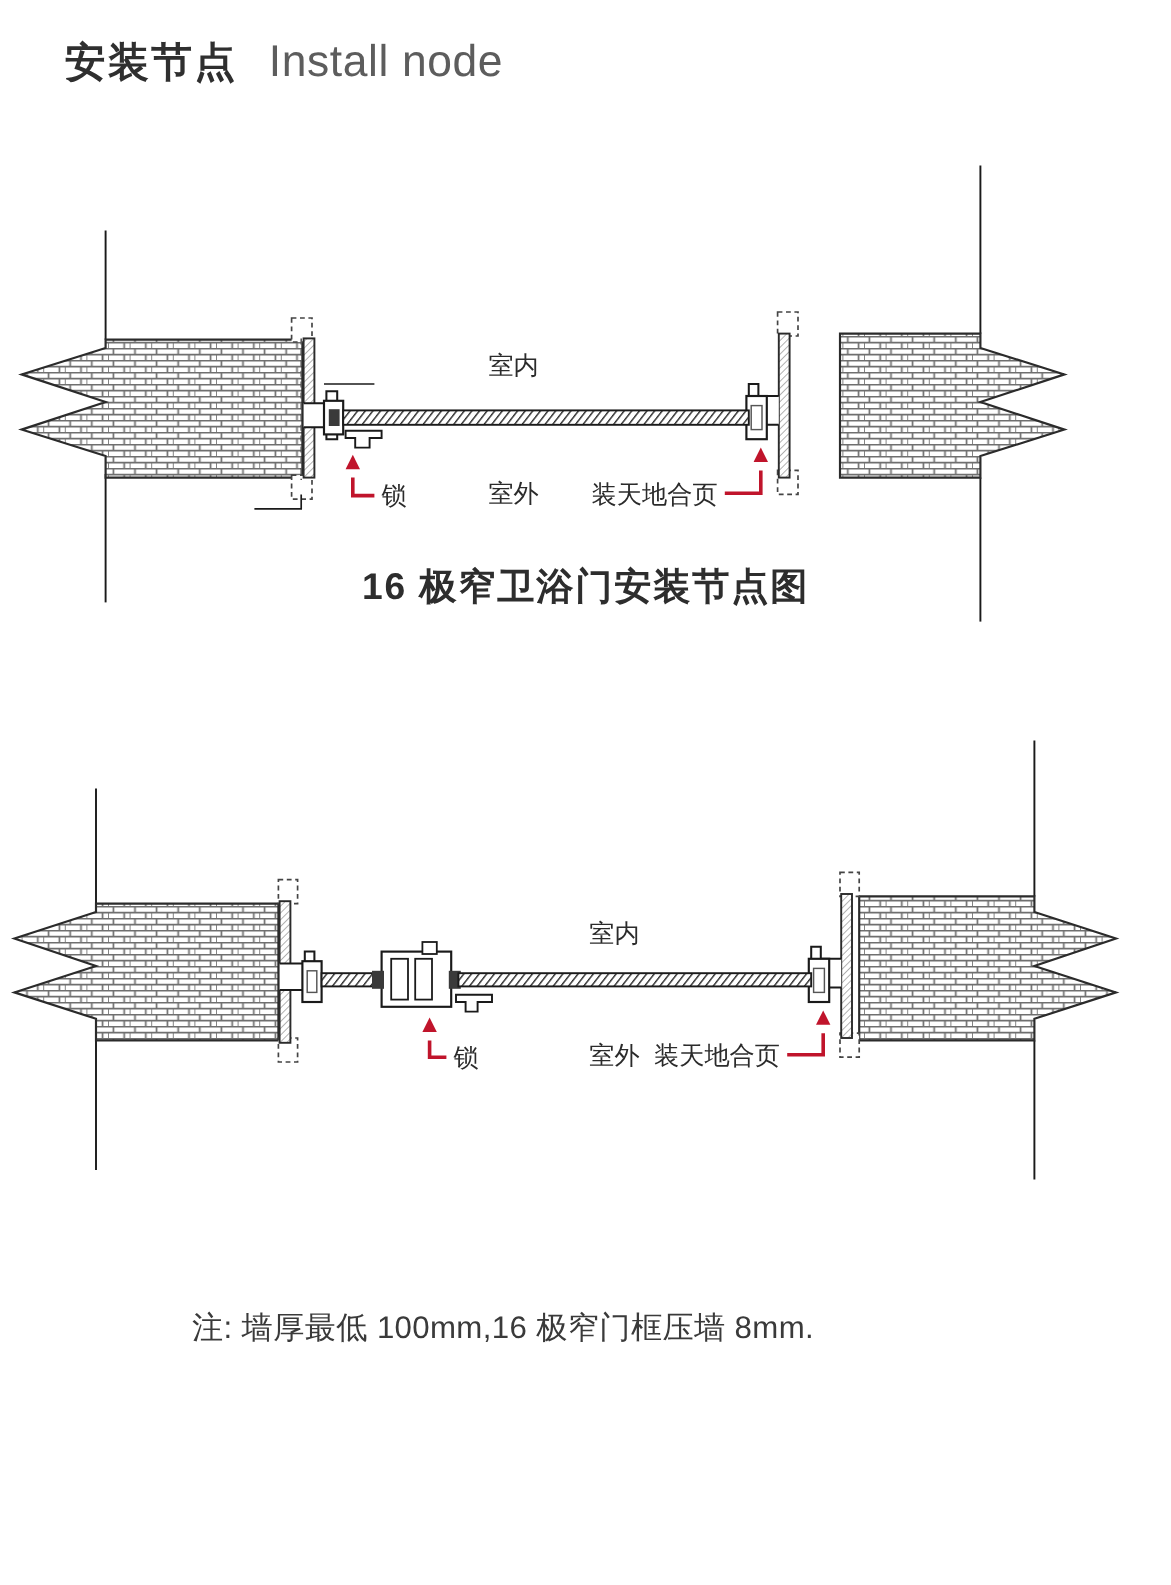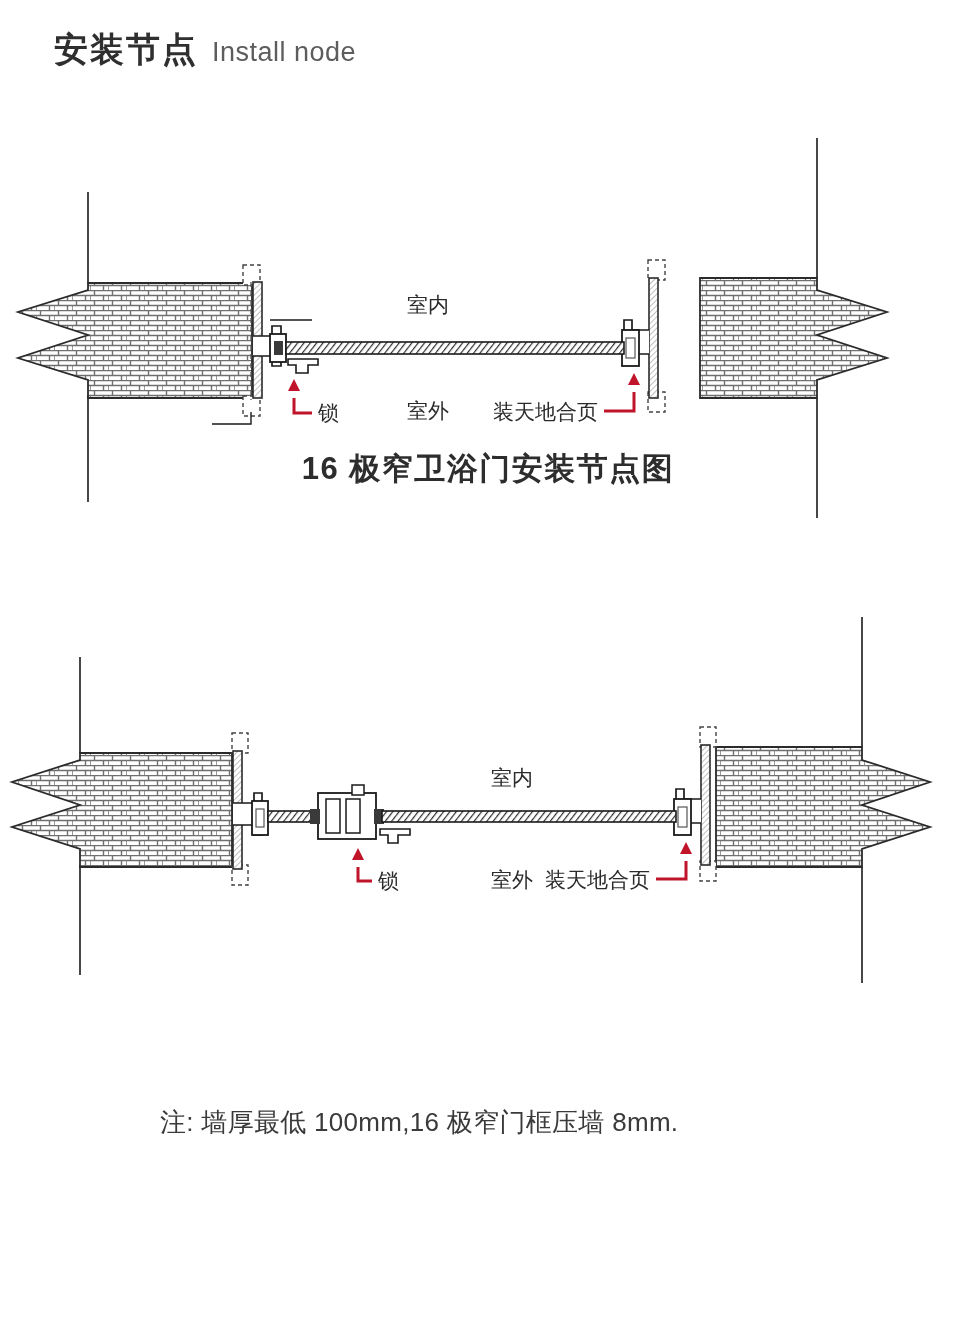--- a/index.html
+++ b/index.html
@@ -5,38 +5,38 @@
 <style>
   html,body{margin:0;padding:0;background:#ffffff;}
   body{
     width:976px;height:1321px;position:relative;overflow:hidden;
     font-family:"Liberation Sans","DejaVu Sans",sans-serif;
     color:#2b2b2b;
   }
   .page{position:absolute;inset:0;}
 
   
-  .header{position:absolute;left:54px;top:32px;display:flex;align-items:baseline;gap:14px;}
+  .header{position:absolute;left:54px;top:32px;display:flex;align-items:baseline;gap:26px;}
   .header .cn{font-size:34px;font-weight:700;letter-spacing:2px;color:#2f2f2f;line-height:1;}
-  .header .en{font-size:27px;font-weight:300;color:#5d5d5d;letter-spacing:.5px;line-height:1;}
+  .header .en{font-size:37px;font-weight:300;color:#5d5d5d;letter-spacing:.5px;line-height:1;}
 
   
   .figure{position:absolute;left:0;width:821px;text-align:right;}
   #figure-1{top:130px;height:390px;}
   #figure-2{top:615px;height:370px;}
   .figure svg{display:block;width:976px;}
 
   .fig-title{position:absolute;width:976px;text-align:center;
              font-size:31px;font-weight:700;color:#2d2d2d;letter-spacing:1.5px;}
-  #figure-1-title{top:448px;}
+  #figure-1-title{top:468px;}
   #figure-2-title{top:925px;}
 
   
   .notes{position:absolute;left:160px;top:1088px;width:760px;
-         font-size:26px;line-height:1.45;color:#3a3a3a;letter-spacing:.3px;margin-top:16px;}
+         font-size:26px;line-height:1.45;color:#3a3a3a;letter-spacing:.3px;}
   .notes .line2{padding-left:46px;}
 
   
   text{font-family:"Liberation Sans","DejaVu Sans",sans-serif;fill:#2b2b2b;}
 </style>
 </head>
 <body>
 
 <div class="page">
 

